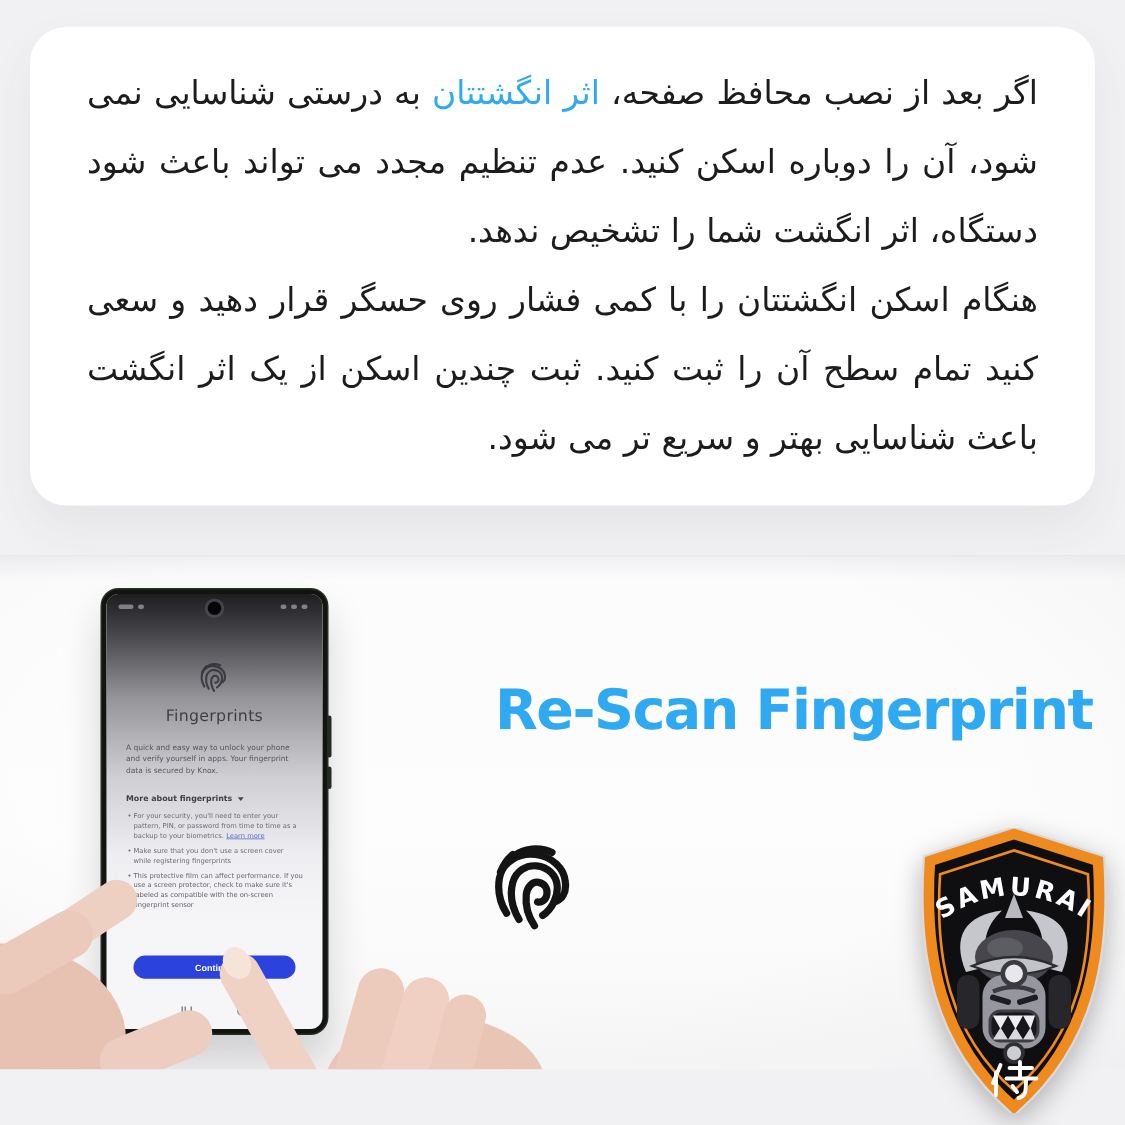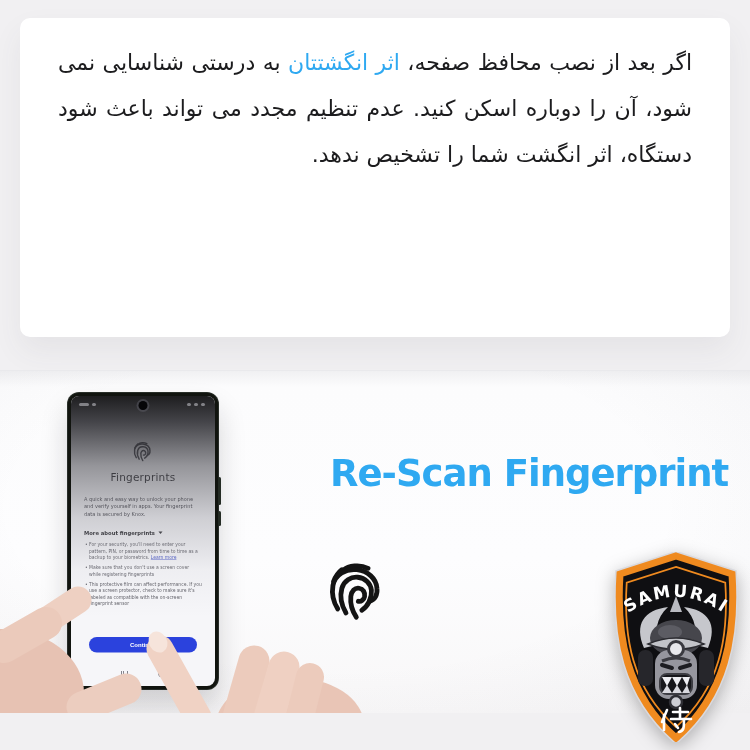--- a/index.html
+++ b/index.html
@@ -1,21 +1,21 @@
 <!DOCTYPE html>
 <html lang="en"><head>
 <meta charset="utf-8">
 <style>
   html,body{margin:0;padding:0;}
   body{font-family:"DejaVu Sans",sans-serif;}
   .stage{position:relative;width:750px;height:750px;background:#f1f0f2;overflow:hidden;}
 
   
   .info-card{position:absolute;left:20px;top:18px;width:710px;height:319px;background:#ffffff;
-    border-radius:10px;box-shadow:0 14px 30px rgba(70,70,90,.07);}
+    border-radius:24px;box-shadow:0 14px 30px rgba(70,70,90,.07);}
   .fa-text{position:absolute;left:38px;right:38px;top:22px;direction:rtl;text-align:justify;
     font-size:22px;line-height:46px;color:#1c1c1e;font-weight:500;}
   .fa-text p{margin:0;}
   .hl-blue{color:#2fa9f1;}
 
   
   .photo{position:absolute;left:0;top:370px;width:750px;height:342px;overflow:hidden;
     background:linear-gradient(180deg,#f0f0f2 0px,#fcfcfd 16px,#fdfdfe 55%,#f8f7f8 100%);
     border-top:1px solid #e9e9ec;}
   .photo::after{content:"";position:absolute;inset:0;pointer-events:none;
@@ -66,20 +66,21 @@
     filter:drop-shadow(0 5px 9px rgba(0,0,0,.28));}
 </style>
 </head>
 <body>
 
 <div class="stage">
 
   <section class="info-card">
     <div class="fa-text">
       <p><span>اگر بعد از نصب محافظ صفحه، </span><span class="hl-blue">اثر انگشتتان</span><span> به درستی شناسایی نمی شود، آن را دوباره اسکن کنید. عدم تنظیم مجدد می تواند باعث شود دستگاه، اثر انگشت شما را تشخیص ندهد.</span></p>
+      <p>هنگام اسکن انگشتتان را با کمی فشار روی حسگر قرار دهید و سعی کنید تمام سطح آن را ثبت کنید. ثبت چندین اسکن از یک اثر انگشت باعث شناسایی بهتر و سریع تر می شود.</p>
     </div>
   </section>
 
   <section class="photo">
 
     <div class="phone">
       <div class="side-btn volume"></div>
       <div class="side-btn power"></div>
       <div class="screen">
         <div class="screen-content">

